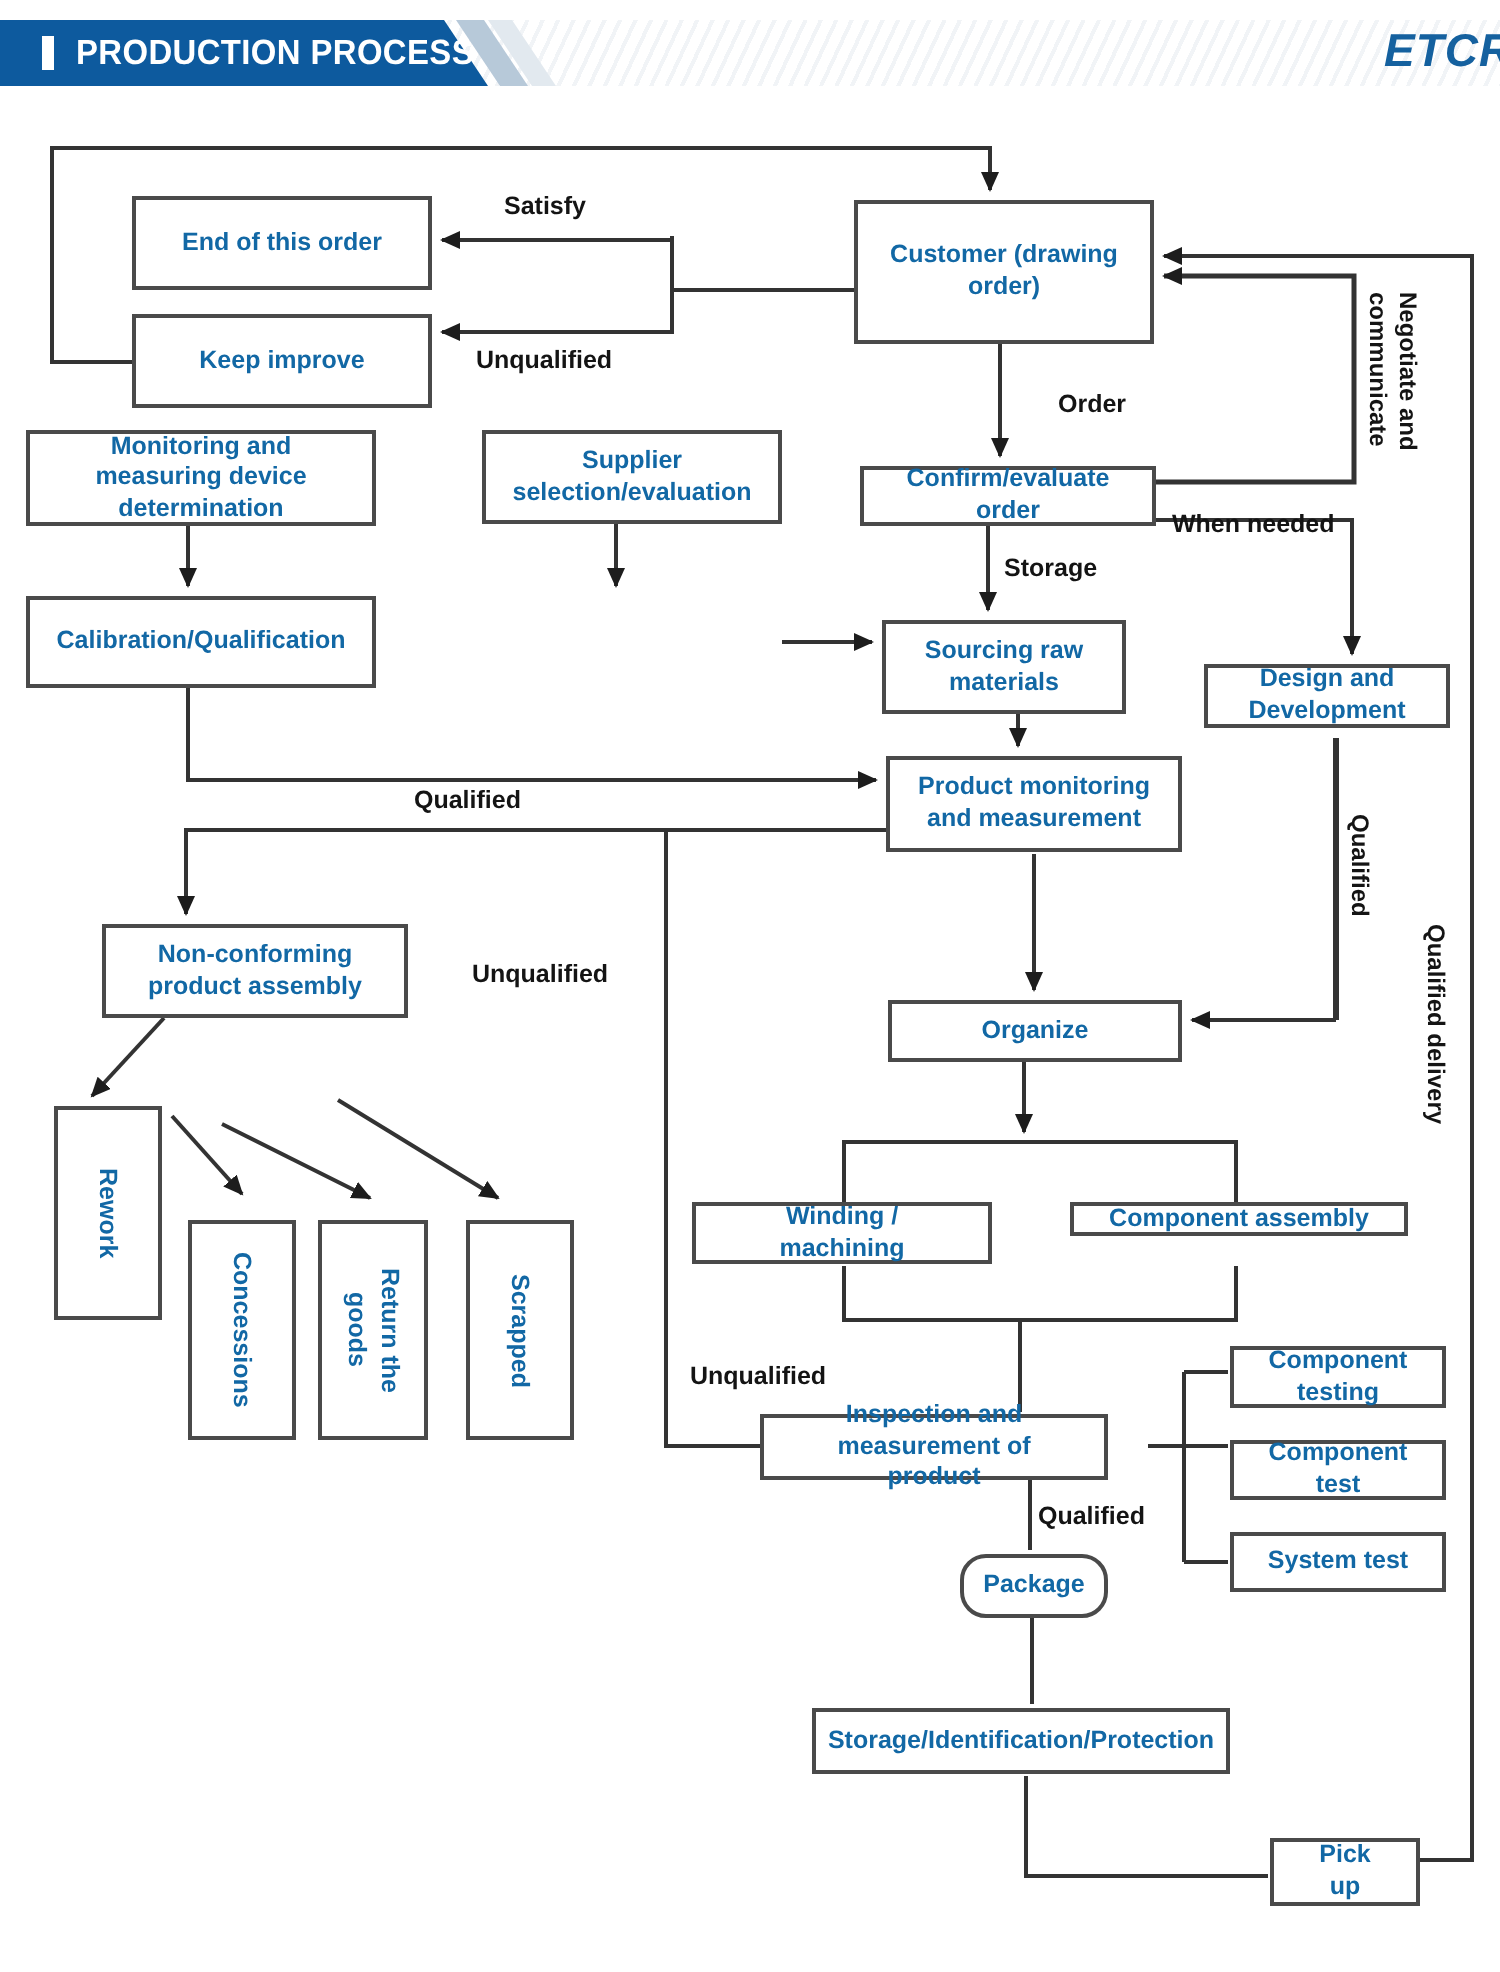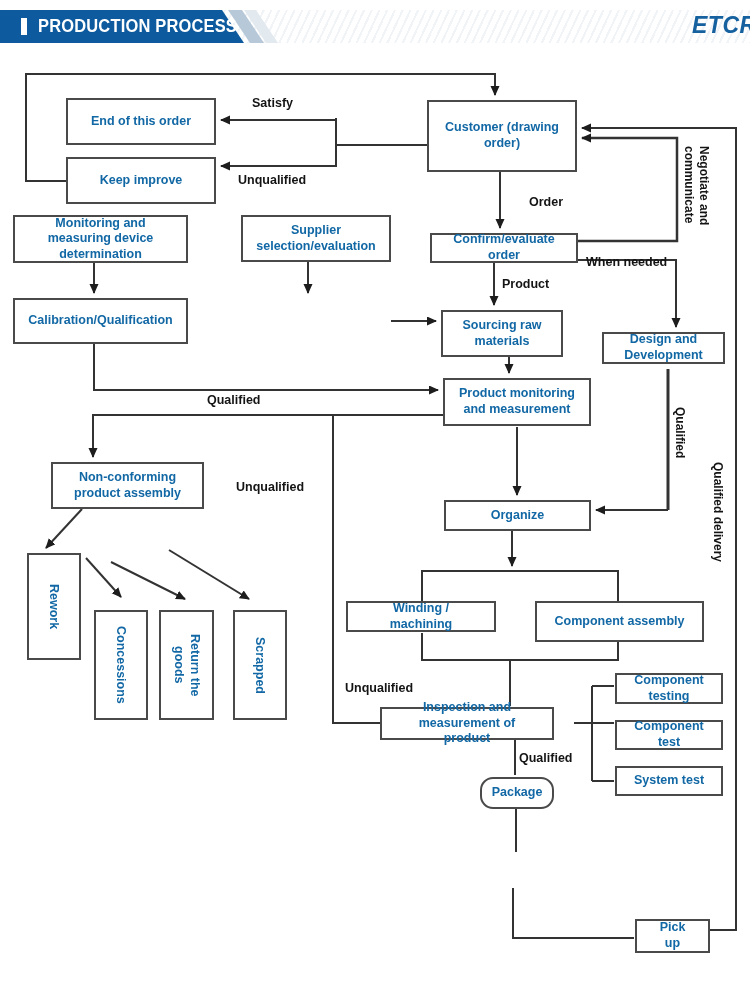--- a/index.html
+++ b/index.html
@@ -126,33 +126,34 @@
   <div class="node" style="left:94px;top:610px;width:54px;height:110px;">
     <span class="vtxt">Concessions</span>
   </div>
   <div class="node" style="left:159px;top:610px;width:55px;height:110px;">
     <span class="vtxt">Return the goods</span>
   </div>
   <div class="node" style="left:233px;top:610px;width:54px;height:110px;">
     <span class="vtxt">Scrapped</span>
   </div>
   <div class="node" style="left:346px;top:601px;width:150px;height:31px;">Winding / machining</div>
-  <div class="node" style="left:535px;top:601px;width:169px;height:41px;">Component assembly</div>
+  <div class="node" style="left:535px;top:601px;width:169px;height:17px;">Component assembly</div>
   <div class="node" style="left:380px;top:707px;width:174px;height:33px;">Inspection and measurement of product</div>
   <div class="node" style="left:615px;top:673px;width:108px;height:31px;">Component testing</div>
   <div class="node" style="left:615px;top:720px;width:108px;height:30px;">Component test</div>
   <div class="node" style="left:615px;top:766px;width:108px;height:30px;">System test</div>
   <div class="node" style="left:480px;top:777px;width:74px;height:32px;border-radius:13px;">Package</div>
+  <div class="node" style="left:406px;top:854px;width:209px;height:33px;">Storage/Identification/Protection</div>
   <div class="node" style="left:635px;top:919px;width:75px;height:34px;">Pick up</div>
 
   <div class="lbl" style="left:252px;top:96px;">Satisfy</div>
   <div class="lbl" style="left:238px;top:173px;">Unqualified</div>
   <div class="lbl" style="left:505px;top:195px;margin-left:24px;">Order</div>
   <div class="lbl" style="left:586px;top:255px;">When needed</div>
-  <div class="lbl" style="left:502px;top:277px;">Product</div>
+  <div class="lbl" style="left:502px;top:277px;">Storage</div>
   <div class="lbl" style="left:207px;top:393px;">Qualified</div>
   <div class="lbl" style="left:236px;top:480px;">Unqualified</div>
   <div class="lbl" style="left:345px;top:681px;">Unqualified</div>
   <div class="lbl" style="left:519px;top:751px;">Qualified</div>
   <div class="vlbl" style="left:681px;top:146px;height:95px;">Negotiate and communicate</div>
   <div class="vlbl" style="left:672px;top:407px;height:60px;">Qualified</div>
   <div class="vlbl" style="left:710px;top:462px;height:115px;">Qualified delivery</div>
 
 </div>
 

